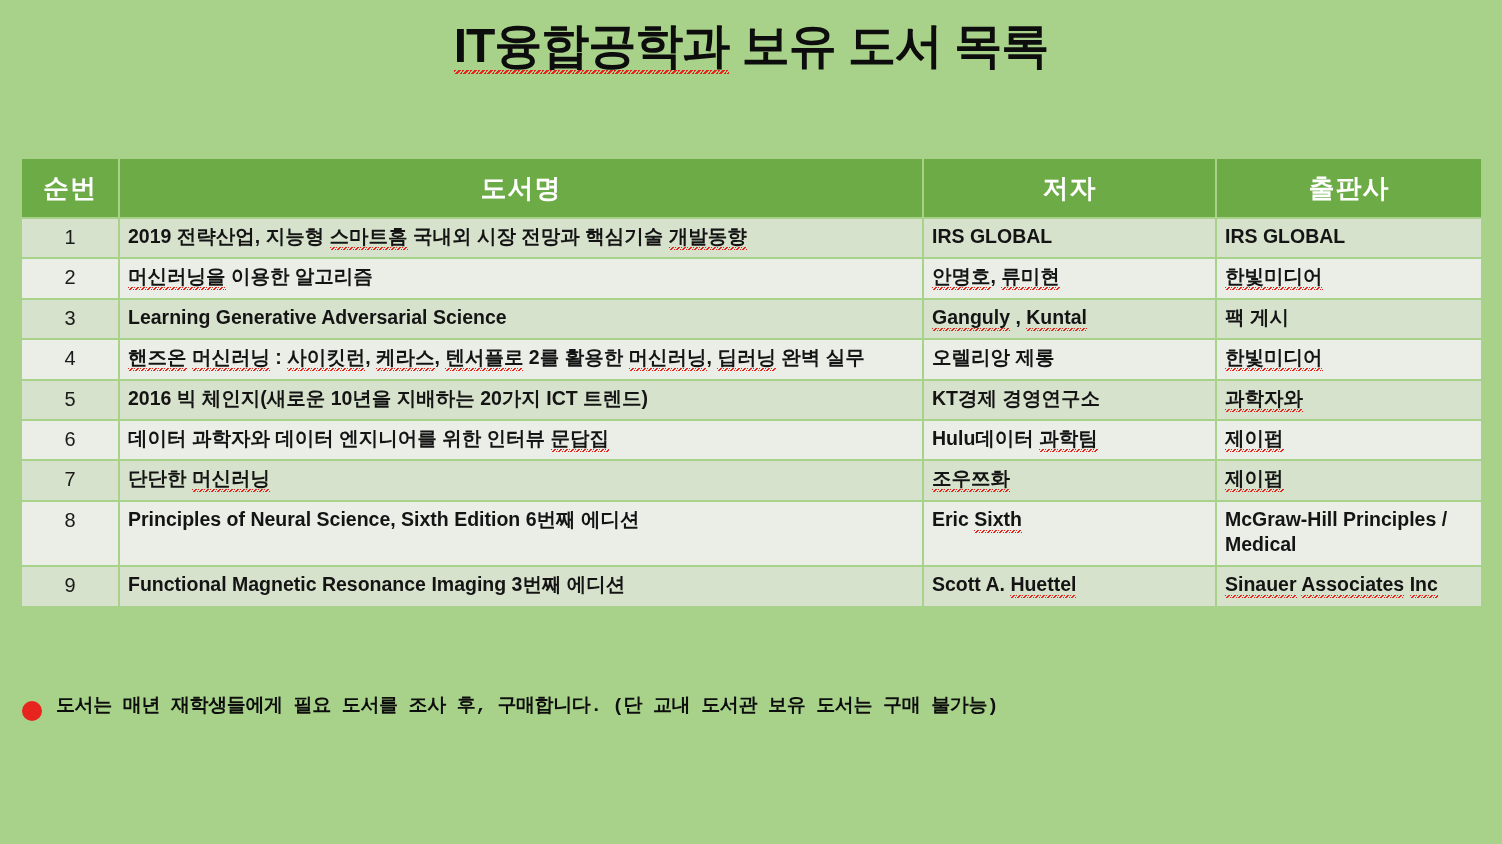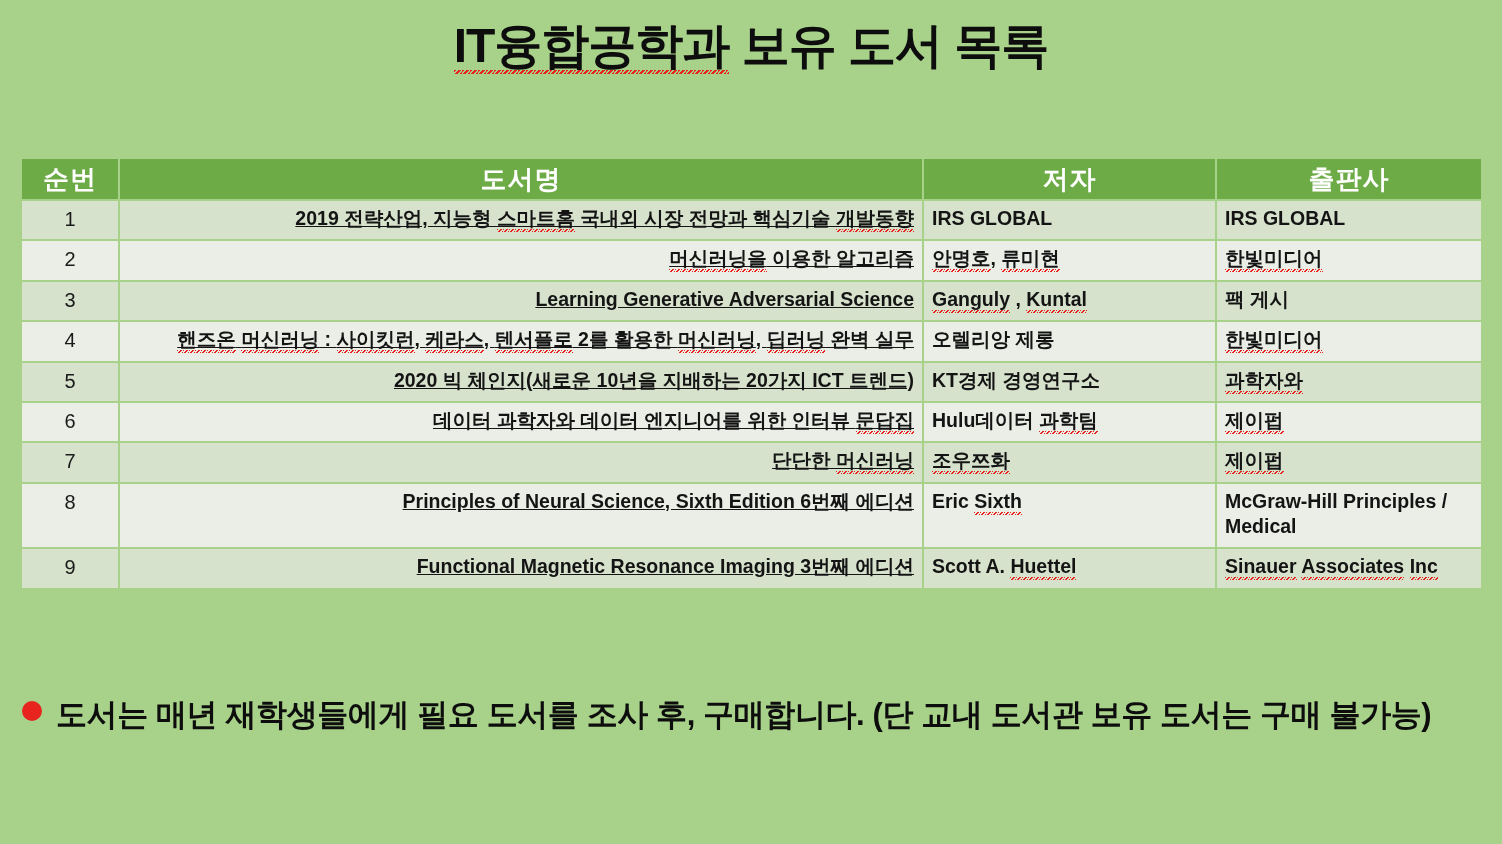--- a/index.html
+++ b/index.html
@@ -59,21 +59,21 @@
     width: 1455px;
     border-collapse: separate;
     border-spacing: 2px;
     table-layout: fixed;
   }
   .book-table th {
     background: #6cab45;
     color: #ffffff;
     font-size: 26px;
     font-weight: bold;
-    height: 40px;
+    height: 58px;
     padding: 0;
     text-align: center;
     vertical-align: middle;
     letter-spacing: 1px;
   }
   .book-table td {
     font-size: 19.5px;
     font-weight: bold;
     color: #141414;
     padding: 5px 8px 7px 8px;
@@ -84,21 +84,21 @@
   .book-table tr.even td { background: #eaeee6; }
 
   td.c-num {
     text-align: center;
     font-weight: normal;
     font-size: 20px;
     color: #1a1a1a;
     padding-left: 0;
     padding-right: 0;
   }
-  td.c-title  { text-align: right; text-decoration: underline; }
+  td.c-title  { text-align: left; }
   td.c-author { text-align: left; }
   td.c-pub    { text-align: left; }
 
   col.w-num    { width: 96px;  }
   col.w-title  { width: 802px; }
   col.w-author { width: 291px; }
   col.w-pub    { width: 264px; }
 
   
   .notes {
@@ -115,26 +115,27 @@
   .bullet-dot {
     width: 20px;
     height: 20px;
     border-radius: 50%;
     background: #e8241f;
     flex: 0 0 auto;
     margin-top: 8px;
     margin-right: 14px;
   }
   .note-text {
-    font-size: 31px;
+    font-size: 19px;
     font-weight: bold;
     color: #0d0d0d;
     letter-spacing: -0.4px;
     line-height: 1.42;
     white-space: nowrap;
+    font-family: Liberation Mono, monospace;
   }
 </style>
 </head>
 <body>
 
 <div class="slide-title">
   <span><span class="title-sp">IT융합공학과</span> 보유 도서 목록</span>
 </div>
 
 <table class="book-table">
@@ -172,21 +173,21 @@
       <td class="c-pub">팩 게시</td>
     </tr>
     <tr class="even">
       <td class="c-num">4</td>
       <td class="c-title"><span class="sp">핸즈온</span> <span class="sp">머신러닝</span> : <span class="sp">사이킷런</span>, <span class="sp">케라스</span>, <span class="sp">텐서플로</span> 2를 활용한 <span class="sp">머신러닝</span>, <span class="sp">딥러닝</span> 완벽 실무</td>
       <td class="c-author">오렐리앙 제롱</td>
       <td class="c-pub"><span class="sp">한빛미디어</span></td>
     </tr>
     <tr class="odd">
       <td class="c-num">5</td>
-      <td class="c-title">2020 빅 체인지(새로운 10년을 지배하는 20가지 ICT 트렌드)</td>
+      <td class="c-title">2016 빅 체인지(새로운 10년을 지배하는 20가지 ICT 트렌드)</td>
       <td class="c-author">KT경제 경영연구소</td>
       <td class="c-pub"><span class="sp">과학자와</span></td>
     </tr>
     <tr class="even">
       <td class="c-num">6</td>
       <td class="c-title">데이터 과학자와 데이터 엔지니어를 위한 인터뷰 <span class="sp">문답집</span></td>
       <td class="c-author">Hulu데이터 <span class="sp">과학팀</span></td>
       <td class="c-pub"><span class="sp">제이펍</span></td>
     </tr>
     <tr class="odd">

